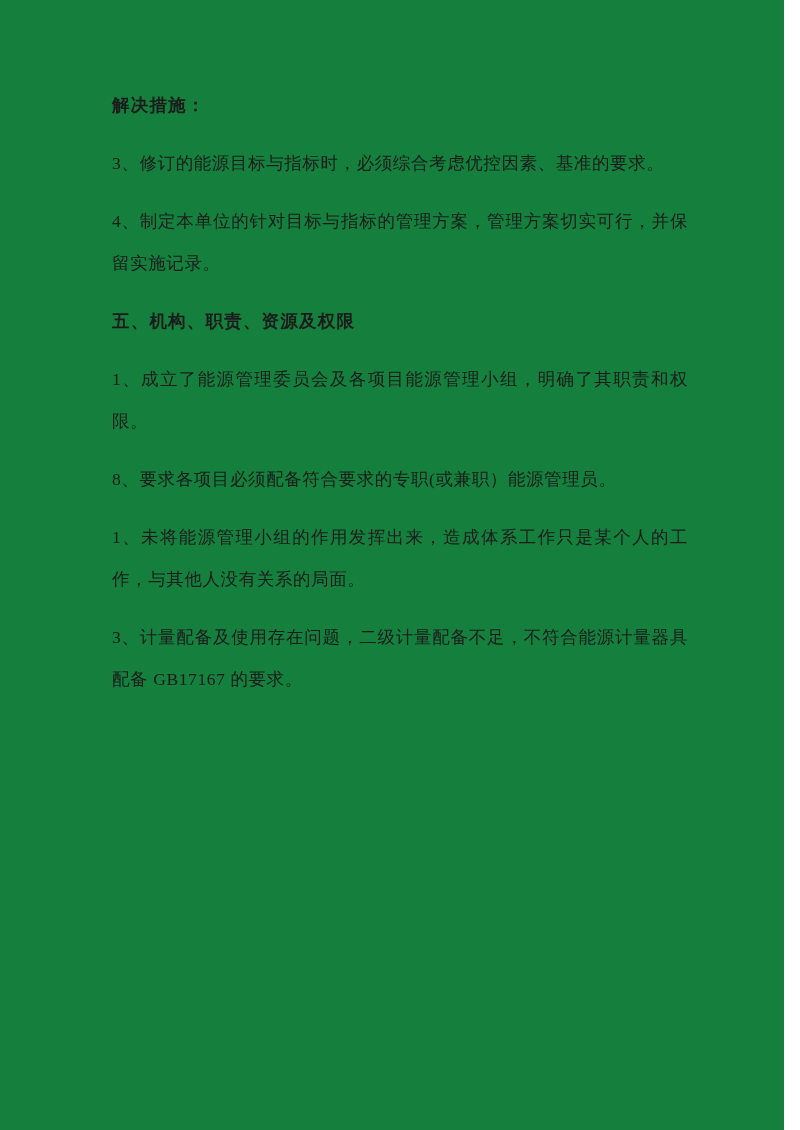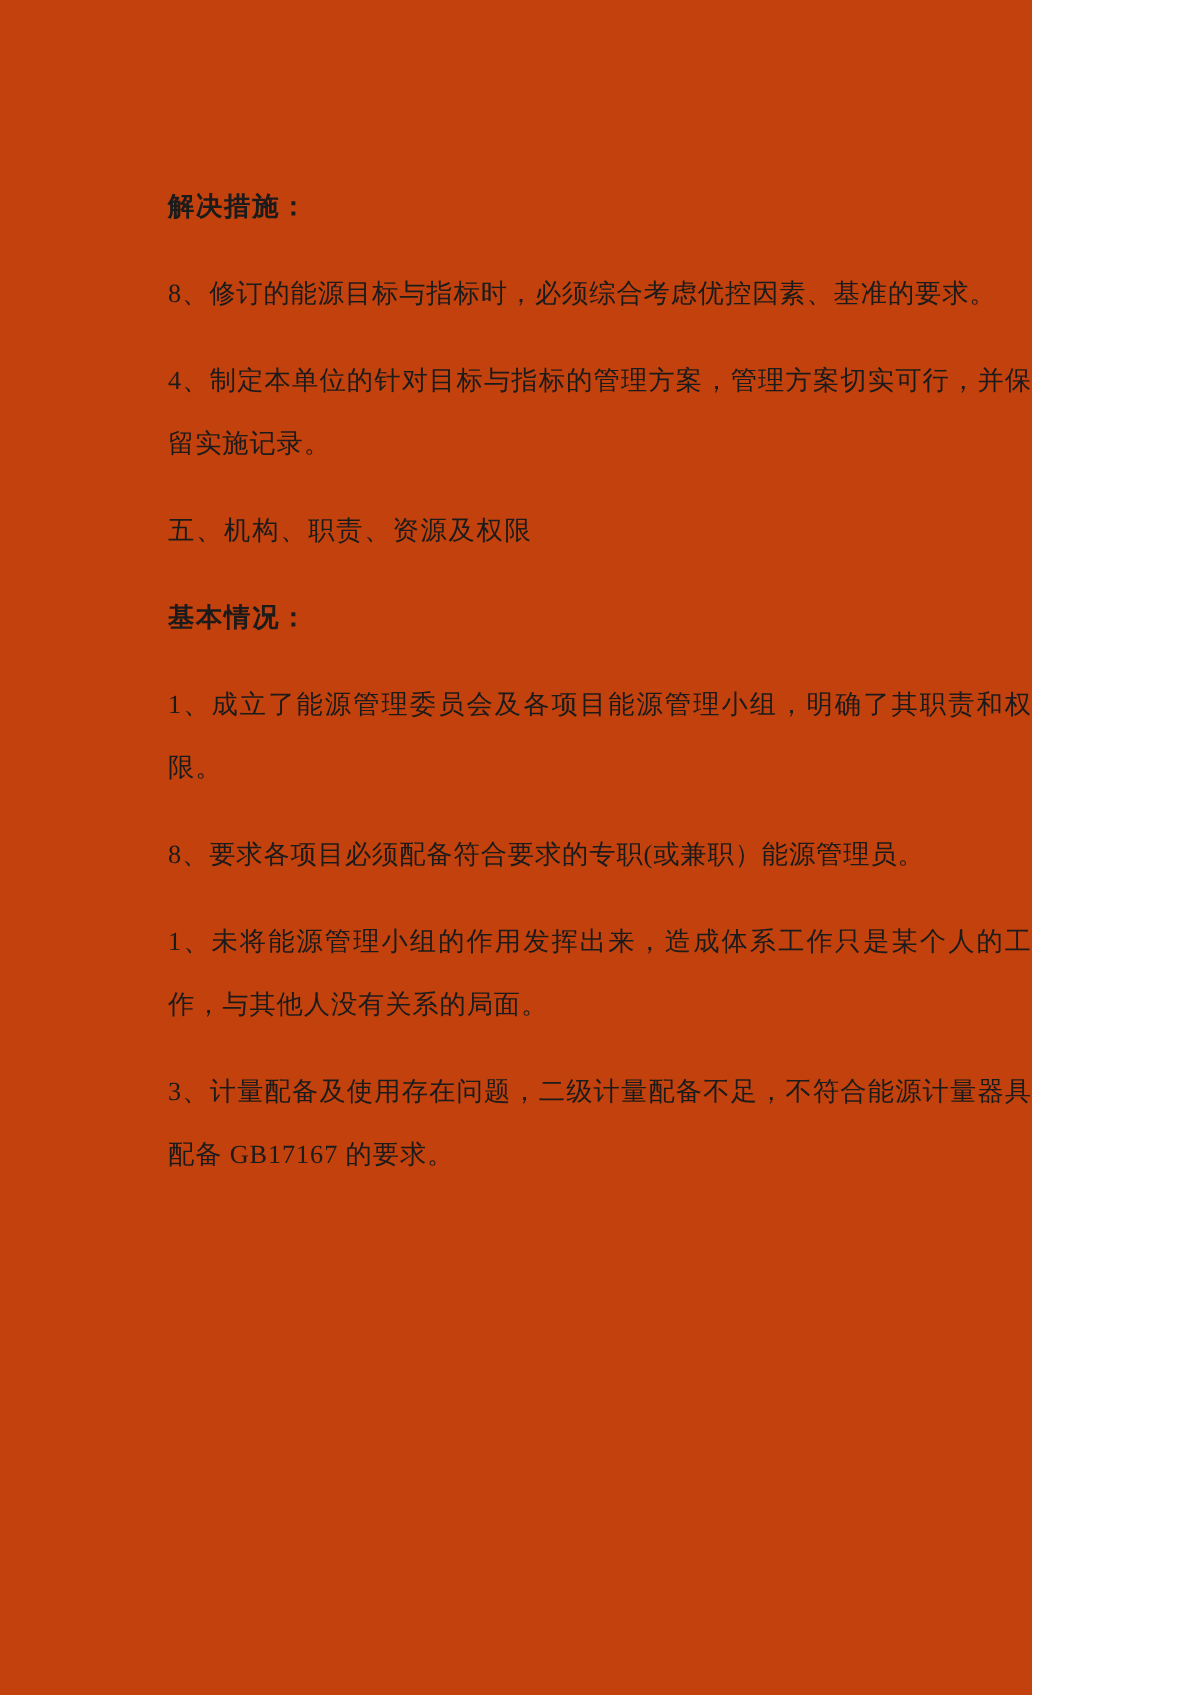--- a/index.html
+++ b/index.html
@@ -9,65 +9,64 @@
   }
   body {
     width: 800px;
     height: 1130px;
     font-family: "Liberation Serif", "DejaVu Serif", serif;
     color: #1a1a1a;
     overflow: hidden;
   }
   .page {
     position: relative;
-    width: 688px;
+    width: 784px;
     height: 1130px;
-    background: #c2410c;
+    background: #15803d;
     box-sizing: border-box;
-    padding: 116px 112px 0 112px;
+    padding: 84px 112px 0 112px;
   }
   .doc-body {
     width: 576px;
   }
   .para {
     font-size: 17.5px;
     line-height: 42px;
     letter-spacing: 0.6px;
     margin: 0 0 16px 0;
     text-align: justify;
     text-justify: inter-ideograph;
     color: #1b1b1b;
   }
   .para.heading {
     font-weight: bold;
     letter-spacing: 1.2px;
   }
   .para.section-heading {
-    font-weight: normal;
+    font-weight: bold;
     letter-spacing: 1.2px;
     margin-top: 4px;
   }
 </style>
 </head>
 <body>
 
 <div class="page">
   <div class="doc-body">
 
     <p class="para heading">解决措施：</p>
 
-    <p class="para">8、修订的能源目标与指标时，必须综合考虑优控因素、基准的要求。</p>
+    <p class="para">3、修订的能源目标与指标时，必须综合考虑优控因素、基准的要求。</p>
 
 
 
     <p class="para">4、制定本单位的针对目标与指标的管理方案，管理方案切实可行，并保留实施记录。</p>
 
     <p class="para section-heading">五、机构、职责、资源及权限</p>
 
-    <p class="para heading">基本情况：</p>
 
     <p class="para">1、成立了能源管理委员会及各项目能源管理小组，明确了其职责和权限。</p>
 
     <p class="para">8、要求各项目必须配备符合要求的专职(或兼职）能源管理员。</p>
 
 
     <p class="para">1、未将能源管理小组的作用发挥出来，造成体系工作只是某个人的工作，与其他人没有关系的局面。</p>
 
 
     <p class="para">3、计量配备及使用存在问题，二级计量配备不足，不符合能源计量器具配备 GB17167 的要求。</p>

